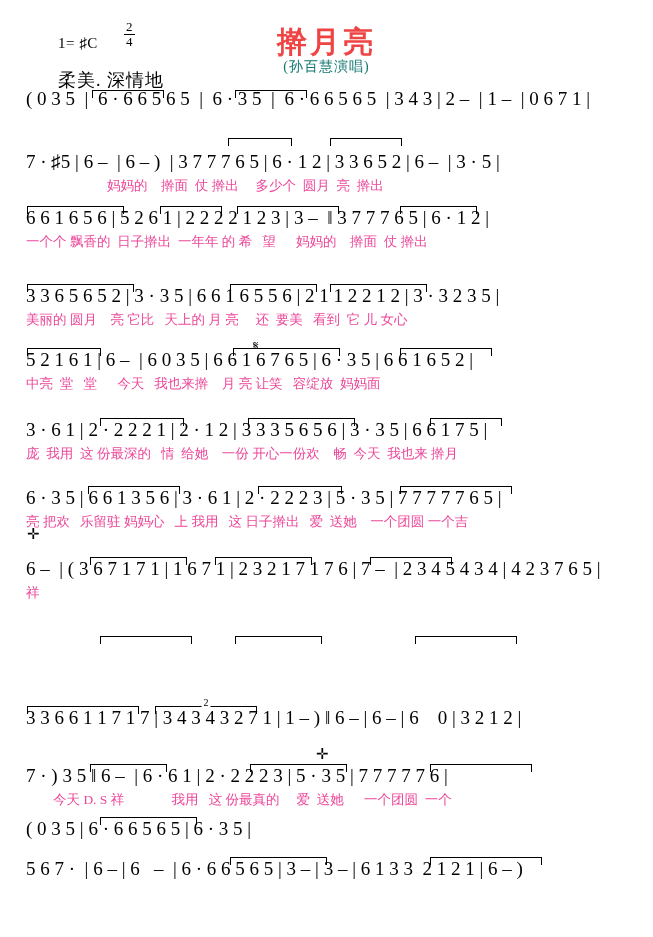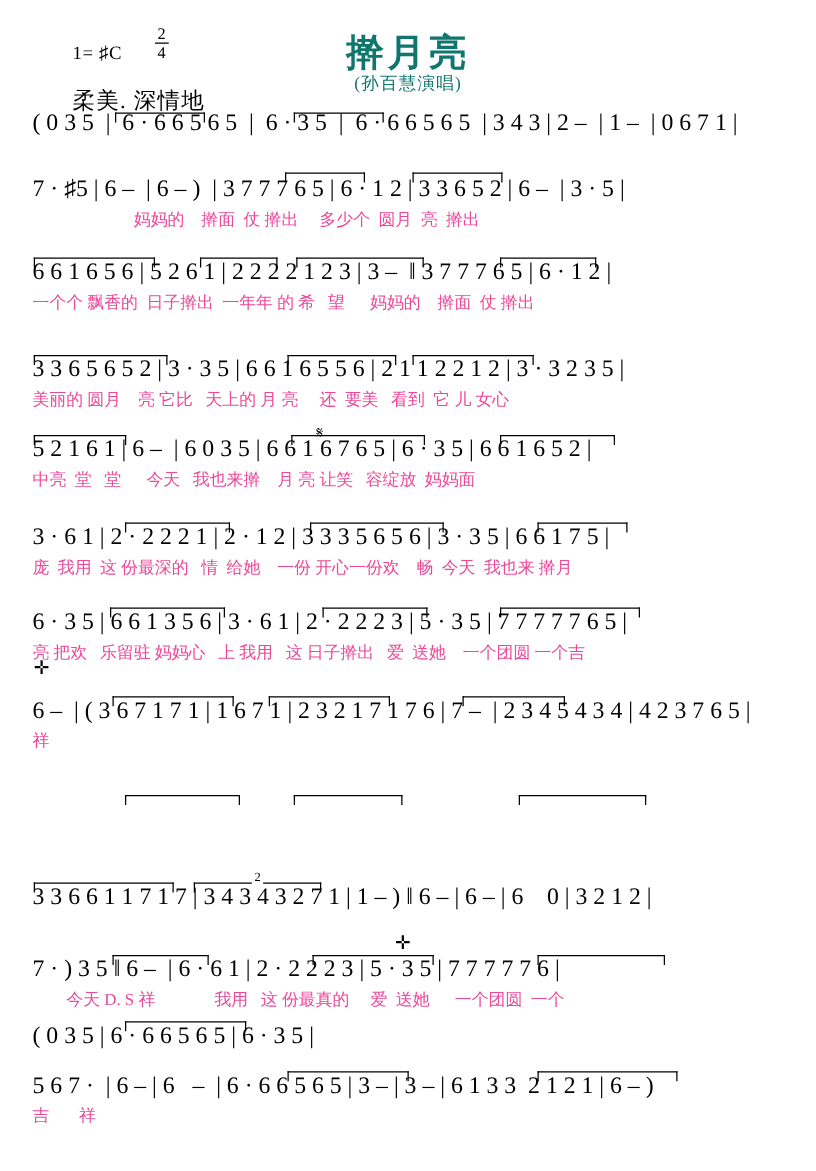--- a/index.html
+++ b/index.html
@@ -25,21 +25,21 @@
   }
   .meter .num{display:block;border-bottom:1.4px solid #000;padding:0 2px;}
   .meter .den{display:block;padding:0 2px;}
   .hdr-mood{
     position:absolute;left:58px;top:68px;
     font-size:18px;letter-spacing:1px;
   }
   .title{
     position:absolute;left:0;right:0;top:22px;
     text-align:center;
-    color:#0f766e;
+    color:#ef4444;
     font-size:30px;font-weight:bold;
     letter-spacing:3px;
     font-family:"Liberation Serif", serif;
   }
   .subtitle{
     position:absolute;left:0;right:0;top:58px;
     text-align:center;
     font-size:14px;color:#0f766e;
     letter-spacing:1px;
   }
@@ -93,21 +93,21 @@
   </div>
   <div class="hdr-mood">柔美. 深情地</div>
   <div class="title">擀月亮</div>
   <div class="subtitle">(孙百慧演唱)</div>
 
   <div class="row" style="top:88px;">
     <div class="notes">( 0 3 5  |  6 · 6 6 5 6 5  |  6 · 3 5  |  6 · 6 6 5 6 5  | 3 4 3 | 2 –  | 1 –  | 0 6 7 1 |</div>
     <div class="lyric"></div>
   </div>
 
-  <div class="row" style="top:141px;">
+  <div class="row" style="top:151px;">
     <div class="notes">7 · ♯5 | 6 –  | 6 – )  | 3 7 7 7 6 5 | 6 · 1 2 | 3 3 6 5 2 | 6 –  | 3 · 5 |</div>
     <div class="lyric">                        妈妈的    擀面  仗 擀出     多少个  圆月  亮  擀出</div>
   </div>
 
   <div class="row" style="top:207px;">
     <div class="notes">6 6 1 6 5 6 | 5 2 6 1 | 2 2 2 2 1 2 3 | 3 –  ‖ 3 7 7 7 6 5 | 6 · 1 2 |</div>
     <div class="lyric">一个个 飘香的  日子擀出  一年年 的 希   望      妈妈的    擀面  仗 擀出</div>
   </div>
 
   <div class="row" style="top:285px;">
@@ -146,21 +146,20 @@
     <div class="lyric">        今天 D. S 祥              我用   这 份最真的     爱  送她      一个团圆  一个</div>
   </div>
 
   <div class="row" style="top:818px;">
     <div class="notes">( 0 3 5 | 6 · 6 6 5 6 5 | 6 · 3 5 |</div>
     <div class="lyric"></div>
   </div>
 
   <div class="row" style="top:858px;">
     <div class="notes">5 6 7 ·  | 6 – | 6   –  | 6 · 6 6 5 6 5 | 3 – | 3 – | 6 1 3 3  2 1 2 1 | 6 – )</div>
-    <div class="lyric">吉       祥</div>
   </div>
 
   <span class="segno" style="left:253px;top:338px;">𝄋</span>
   <span class="coda" style="left:27px;top:525px;">✛</span>
   <span class="coda" style="left:316px;top:745px;">✛</span>
 
   <div class="brk" style="left:92px;top:90px;width:70px;"></div>
   <div class="brk" style="left:235px;top:90px;width:70px;"></div>
   <div class="brk" style="left:228px;top:138px;width:62px;"></div>
   <div class="brk" style="left:330px;top:138px;width:70px;"></div>

